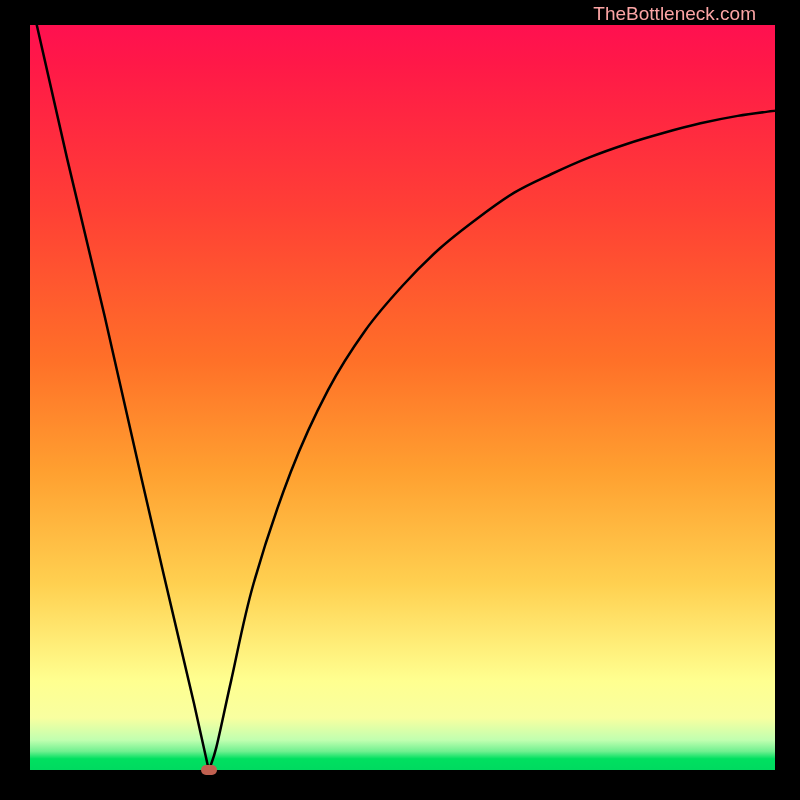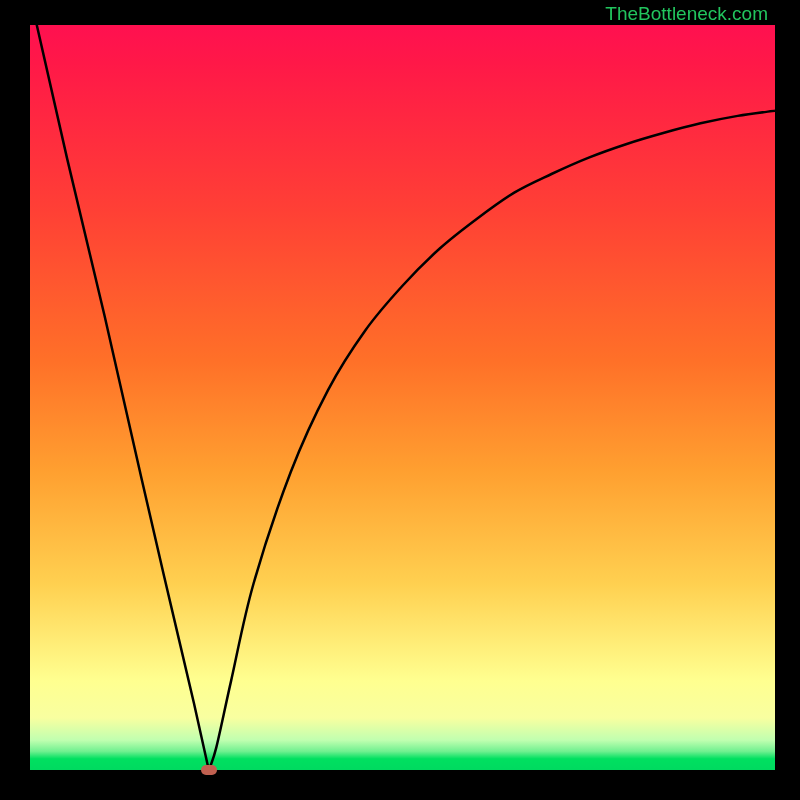--- a/index.html
+++ b/index.html
@@ -18,24 +18,24 @@
     .plot-area {
       position: absolute;
       left: 30px;
       top: 25px;
       width: 745px;
       height: 745px;
     }
     .watermark {
       position: absolute;
       top: 3px;
-      right: 32px;
+      right: 44px;
       font-family: Arial, sans-serif;
       font-size: 19px;
-      color: #22c55e;
+      color: #fca5a5;
       font-weight: normal;
       z-index: 10;
     }
     .marker {
       position: absolute;
       width: 16px;
       height: 10px;
       background: #c06050;
       border-radius: 5px;
       z-index: 5;

